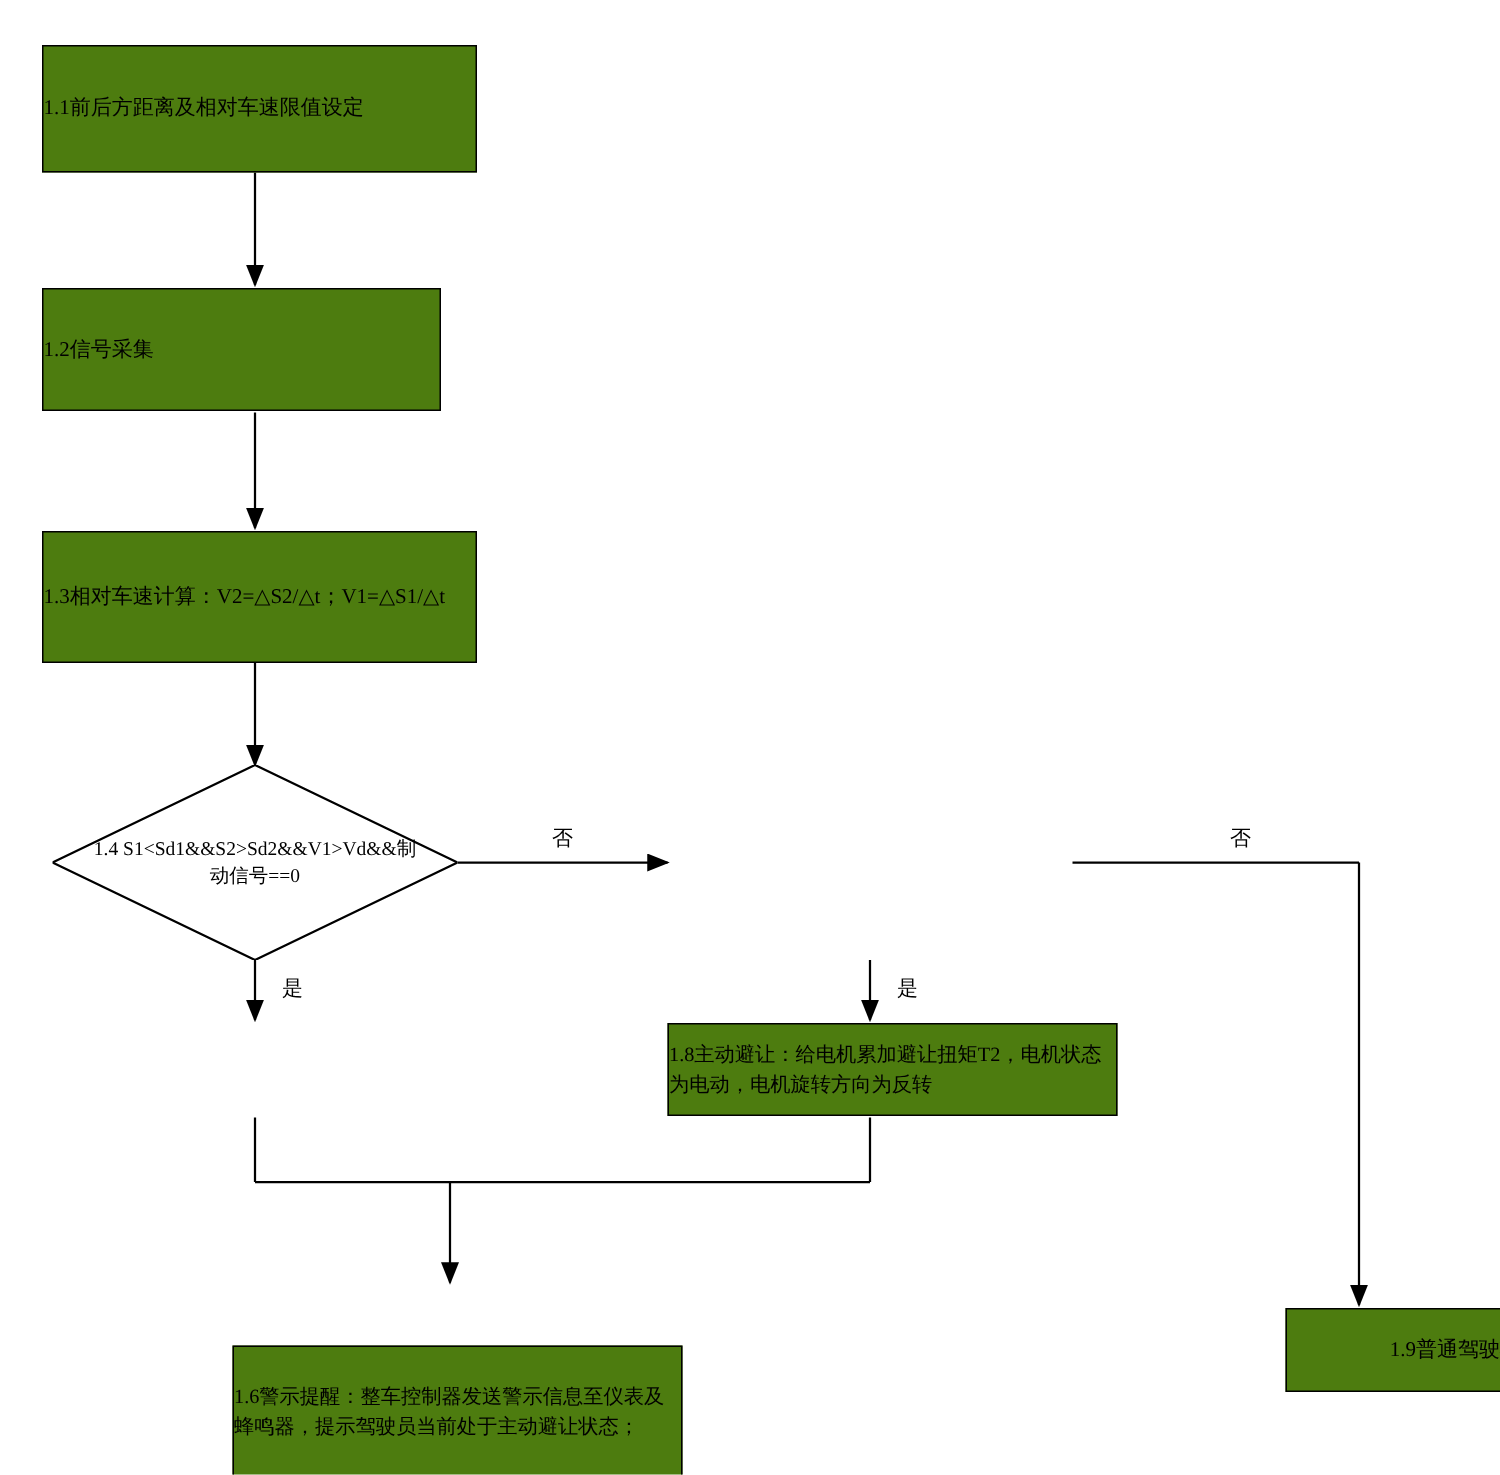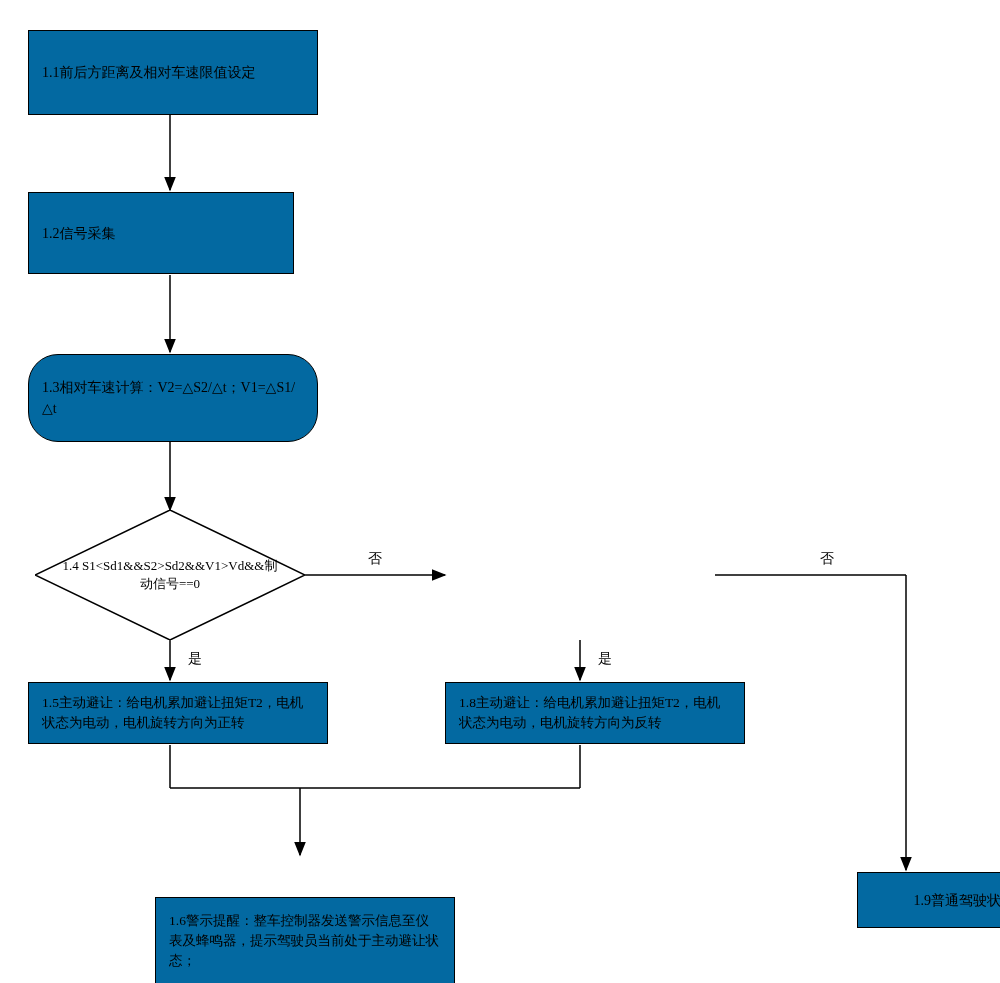--- a/index.html
+++ b/index.html
@@ -15,22 +15,22 @@
       position: relative;
     }
     .flowchart {
       position: relative;
       width: 100%;
       height: 100%;
     }
     .box {
       position: absolute;
       border: 1.5px solid #000;
-      background: #0369a1;
-      padding: 10px 13px;
+      background: #4d7c0f;
+      padding: 10px 0;
       font-size: 14px;
       line-height: 1.5;
       display: flex;
       align-items: center;
       justify-content: flex-start;
       text-align: left;
     }
     .diamond {
       position: absolute;
     }
@@ -91,34 +91,31 @@
   </svg>
 
   <div class="box" style="left:28px; top:30px; width:290px; height:85px;">
     <span>1.1前后方距离及相对车速限值设定</span>
   </div>
 
   <div class="box" style="left:28px; top:192px; width:266px; height:82px;">
     <span>1.2信号采集</span>
   </div>
 
-  <div class="box" style="left:28px; top:354px; width:290px; height:88px;border-radius:30px;">
+  <div class="box" style="left:28px; top:354px; width:290px; height:88px;">
     <span>1.3相对车速计算：V2=△S2/△t；V1=△S1/△t</span>
   </div>
 
   <div class="diamond" style="left:35px; top:510px;">
     <svg width="270" height="130">
       <polygon points="135,0 270,65 135,130 0,65" fill="#fff" stroke="#000" stroke-width="1.5"></polygon>
     </svg>
     <div class="diamond-text">1.4 S1&lt;Sd1&amp;&amp;S2&gt;Sd2&amp;&amp;V1&gt;Vd&amp;&amp;制动信号==0</div>
   </div>
 
-  <div class="box" style="left:28px; top:682px; width:300px; height:62px; font-size:13.5px;">
-    <span>1.5主动避让：给电机累加避让扭矩T2，电机状态为电动，电机旋转方向为正转</span>
-  </div>
 
   <div class="box" style="left:155px; top:857px; width:300px; height:88px; font-size:13.5px;margin-top:40px;">
     <span>1.6警示提醒：整车控制器发送警示信息至仪表及蜂鸣器，提示驾驶员当前处于主动避让状态；</span>
   </div>
 
 
   <div class="box" style="left:445px; top:682px; width:300px; height:62px; font-size:13.5px;">
     <span>1.8主动避让：给电机累加避让扭矩T2，电机状态为电动，电机旋转方向为反转</span>
   </div>
 

